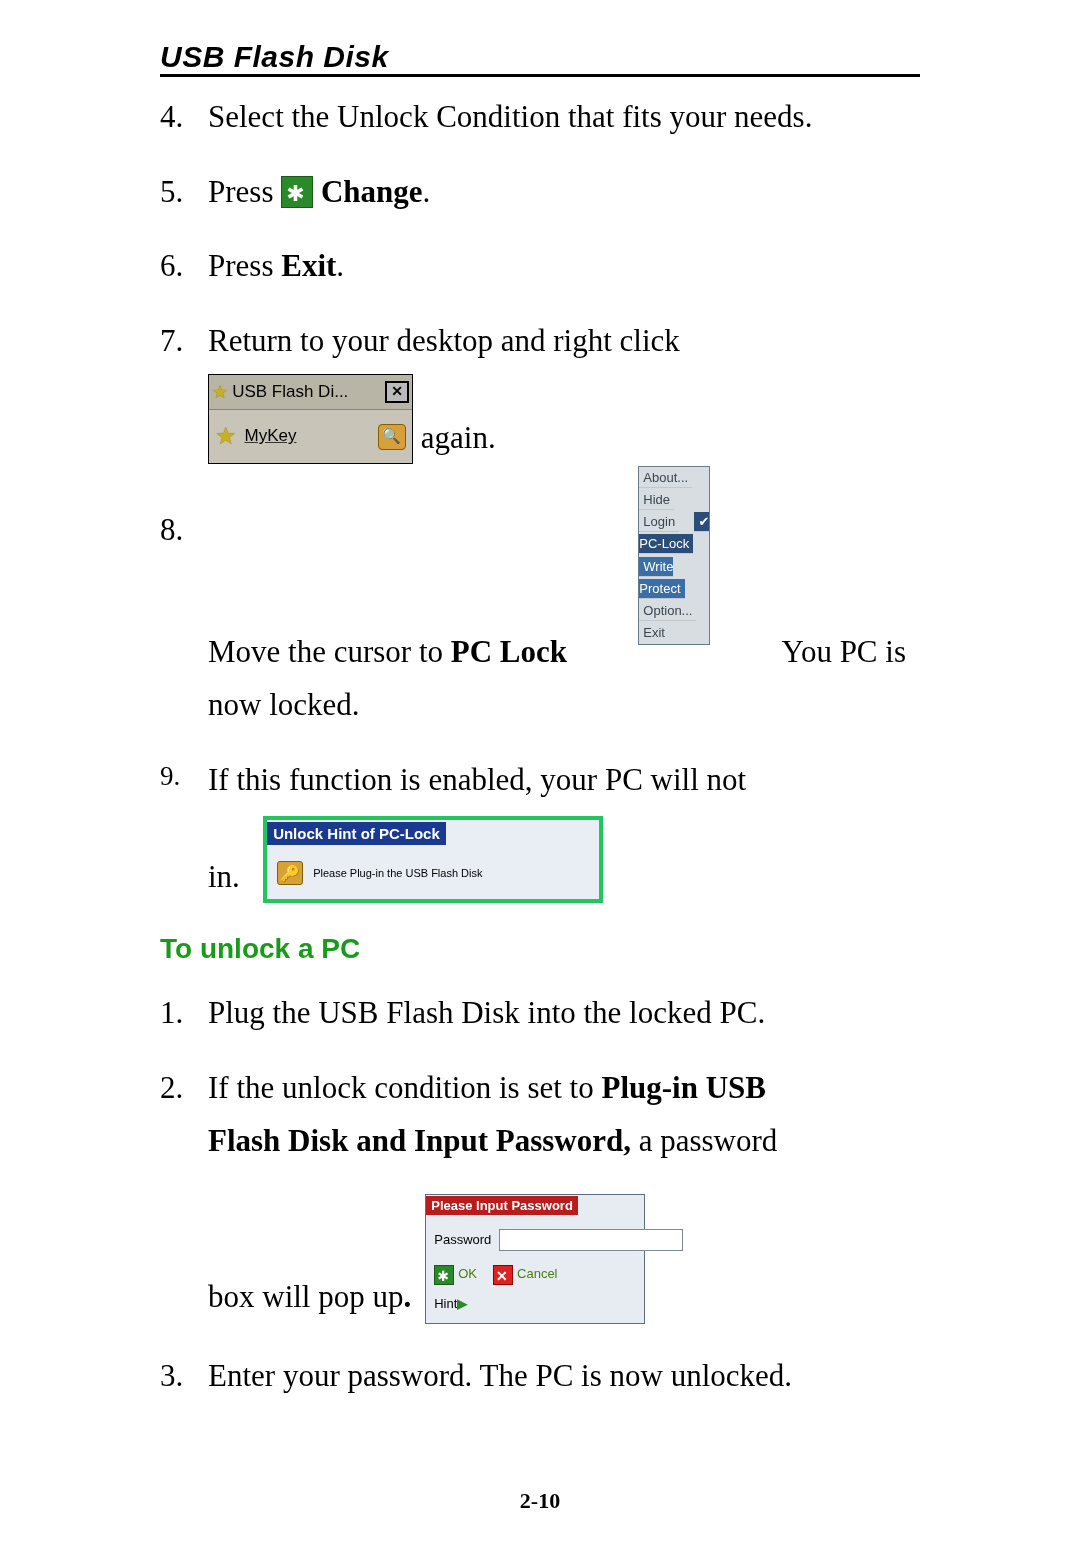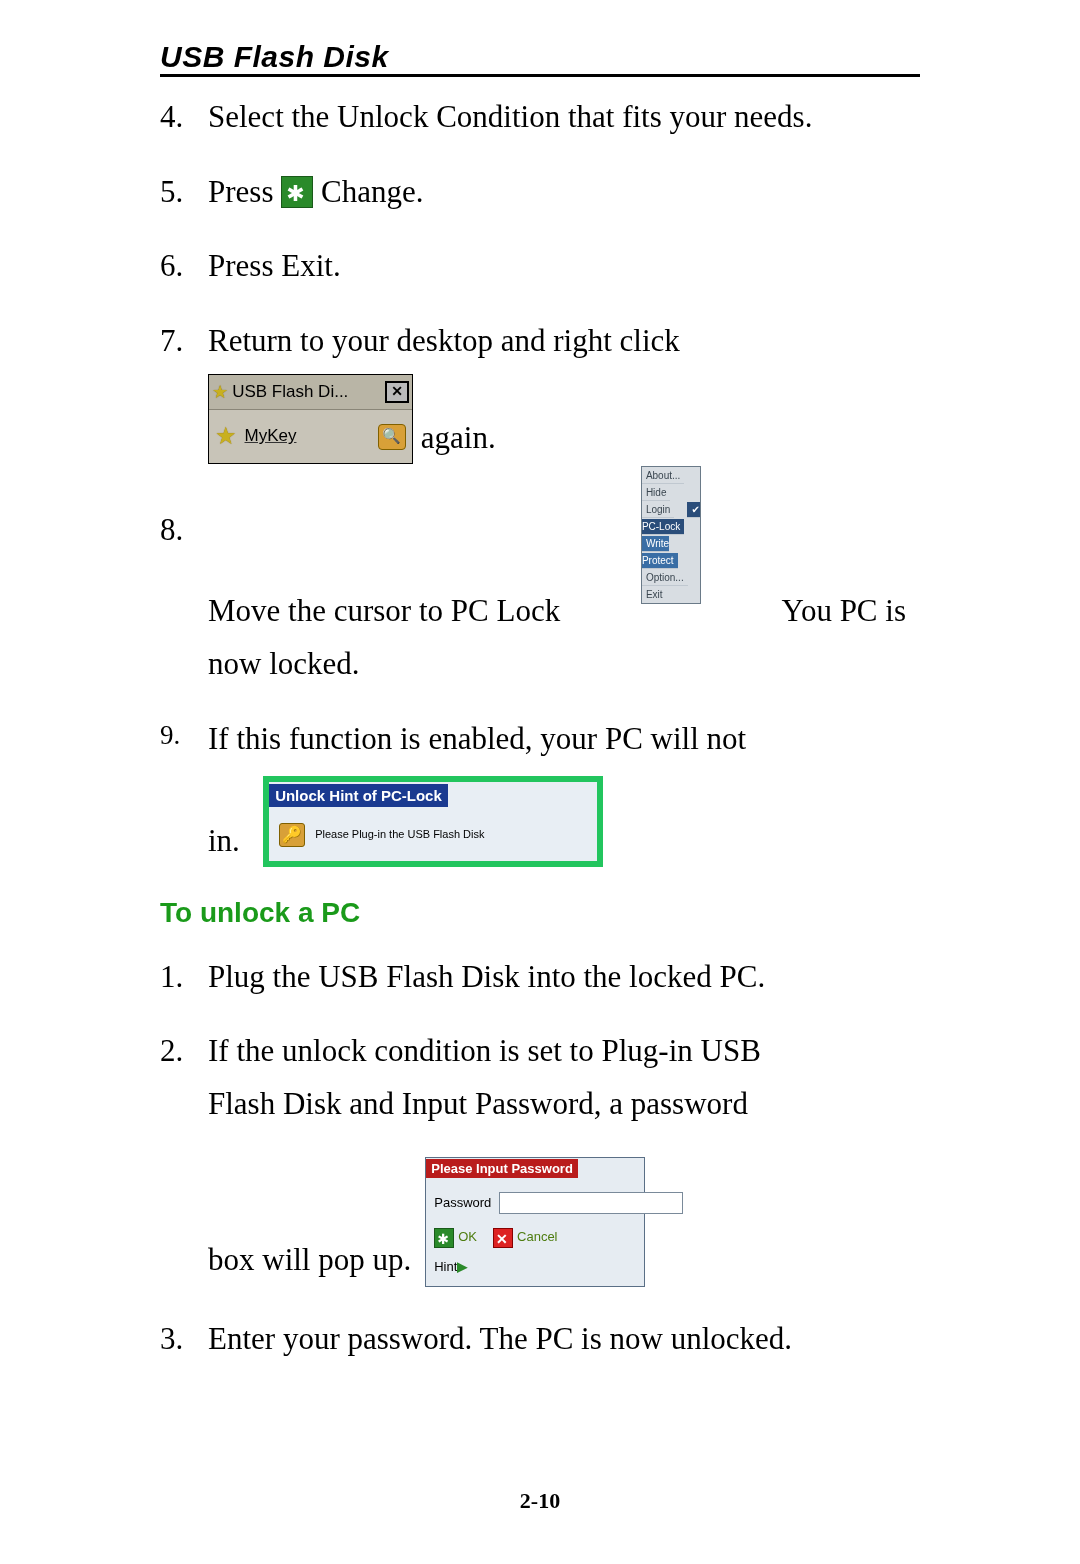--- a/index.html
+++ b/index.html
@@ -44,21 +44,21 @@
   }
   .li-body {
     display: inline;
   }
   .li-body-block {
     display: inline-block;
     vertical-align: top;
     width: calc(100% - 62px);
     text-align: justify;
   }
-  .bold { font-weight: 400; }
+  .bold { font-weight: 700; }
 
   
   .icon-box {
     display: inline-block;
     width: 30px;
     height: 30px;
     background: #2a8a2a;
     border: 1px solid #1a5a1a;
     vertical-align: -6px;
     position: relative;
@@ -101,33 +101,33 @@
   .mykey .body { display:flex; align-items:center; padding:6px 6px; gap:8px;}
   .mykey .body .star2 { color:#c8b020; font-size:24px; text-shadow:0 0 1px #806000;}
   .mykey .body .label { flex:1; color:#000; text-decoration: underline; text-decoration-color:#333;}
   .mykey .body .mag { width:26px;height:24px;background:#d8a038;border:1px solid #806000;border-radius:4px;display:flex;align-items:center;justify-content:center;}
   .mykey .body .magg::before { content:"🔍"; font-size:15px;}
 
   
   .ctxmenu {
     display:inline-block; vertical-align: middle;
     border:1px solid #6a7a88; background:#d8dde2;
-    font-family: Tahoma, sans-serif; font-size:10px;
-    width:60px; box-sizing:border-box;
+    font-family: Tahoma, sans-serif; font-size:13px;
+    width:72px; box-sizing:border-box;
   }
   .ctxmenu .row { padding:2px 4px; color:#3a4650; border-bottom:1px solid #c0c8d0;}
   .ctxmenu .row:last-child { border-bottom:none;}
   .ctxmenu .row.sel { background:#2a4d7a; color:#fff;}
   .ctxmenu .row.highlight { background:#3a6ea5; color:#fff;}
 
   
   .hintdlg {
     display:inline-block; vertical-align: bottom;
     width: 340px; box-sizing:border-box;
-    border:6px solid #22c55e;
+    border:4px solid #22c55e;
     background:#e8eef4;
     font-family: Tahoma, sans-serif; font-size:16px;
   }
   .hintdlg .title { background:#1a3a90; color:#fff; font-weight:700; padding:3px 6px; font-size:15px;}
   .hintdlg .body { padding:14px 10px; display:flex; align-items:center; gap:10px;}
   .hintdlg .body .ico {
     width:24px;height:22px;background:#d8a038;border:1px solid #806000;border-radius:3px;display:flex;align-items:center;justify-content:center;
   }
   .hintdlg .body .msg { color:#000000; font-size:11px;}
 

